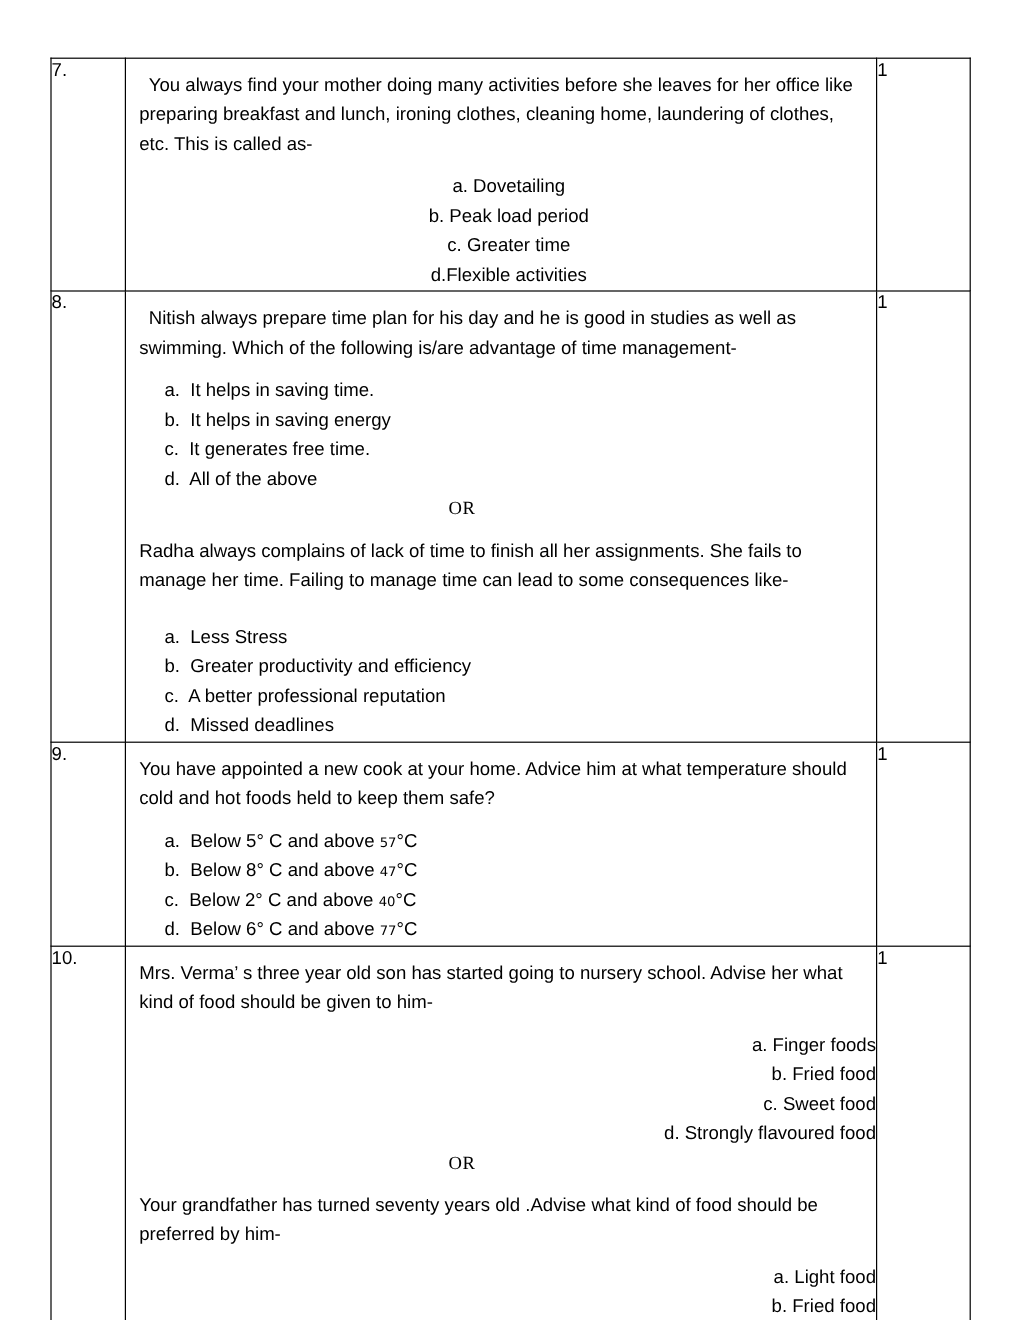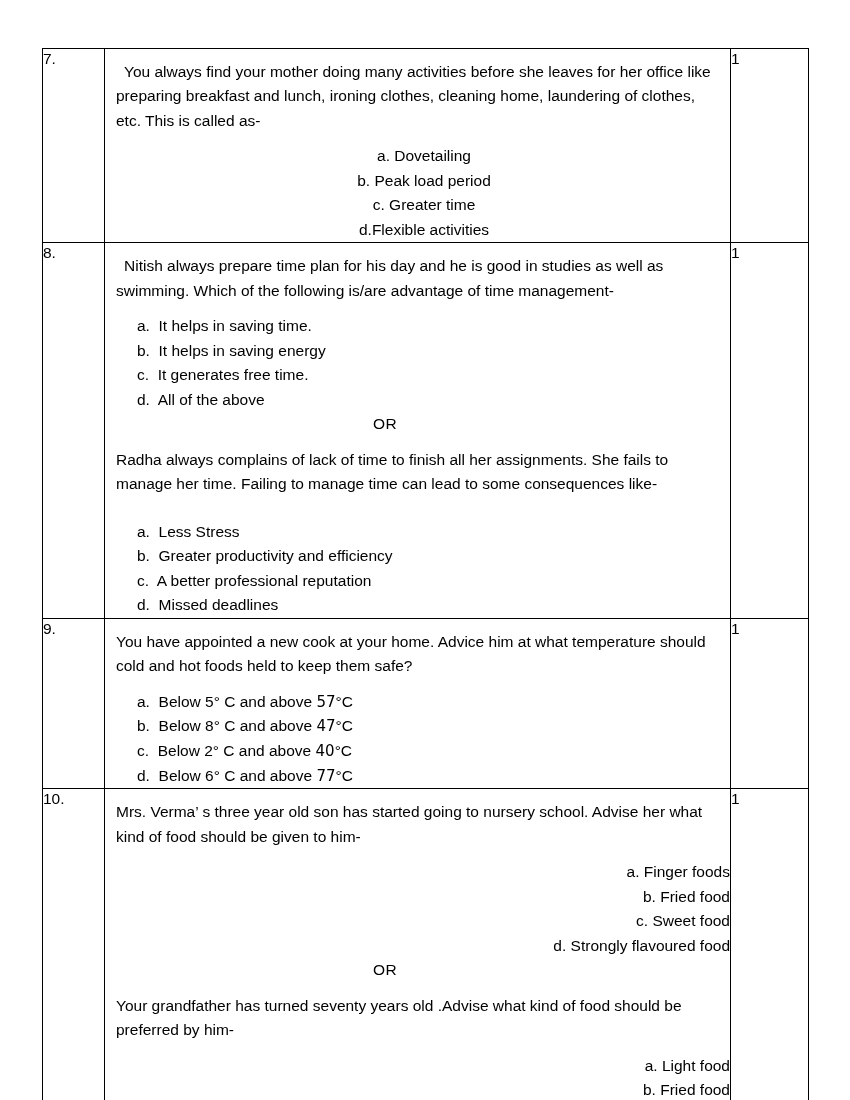--- a/index.html
+++ b/index.html
@@ -78,37 +78,38 @@
   }
   .opts.ind-sm li { padding-left: 13px; text-align: center; }
   .opts.ind-md li { padding-left: 32px; }
   .opts.ind-none li { padding-left: 0px; text-align: right; }
 
   .or-line {
     margin: 0;
     text-align: center;
     padding-left: 0px;
     letter-spacing: 0.5px;
+    font-family: Liberation Serif, serif;
   }
   .or-wrap {
     width: 560px;
     text-align: center;
   }
 
   .gap {
     height: 12px;
     line-height: 12px;
     font-size: 1px;
   }
 
   .bold { font-weight: bold; }
 
   .temp-big {
     font-family: "DejaVu Sans", sans-serif;
-    font-size: 15px;
+    font-size: 11px;
   }
 
   .fill-row td.qbody {
     padding-top: 5px;
     padding-bottom: 5px;
   }
 </style>
 </head>
 <body>
 

